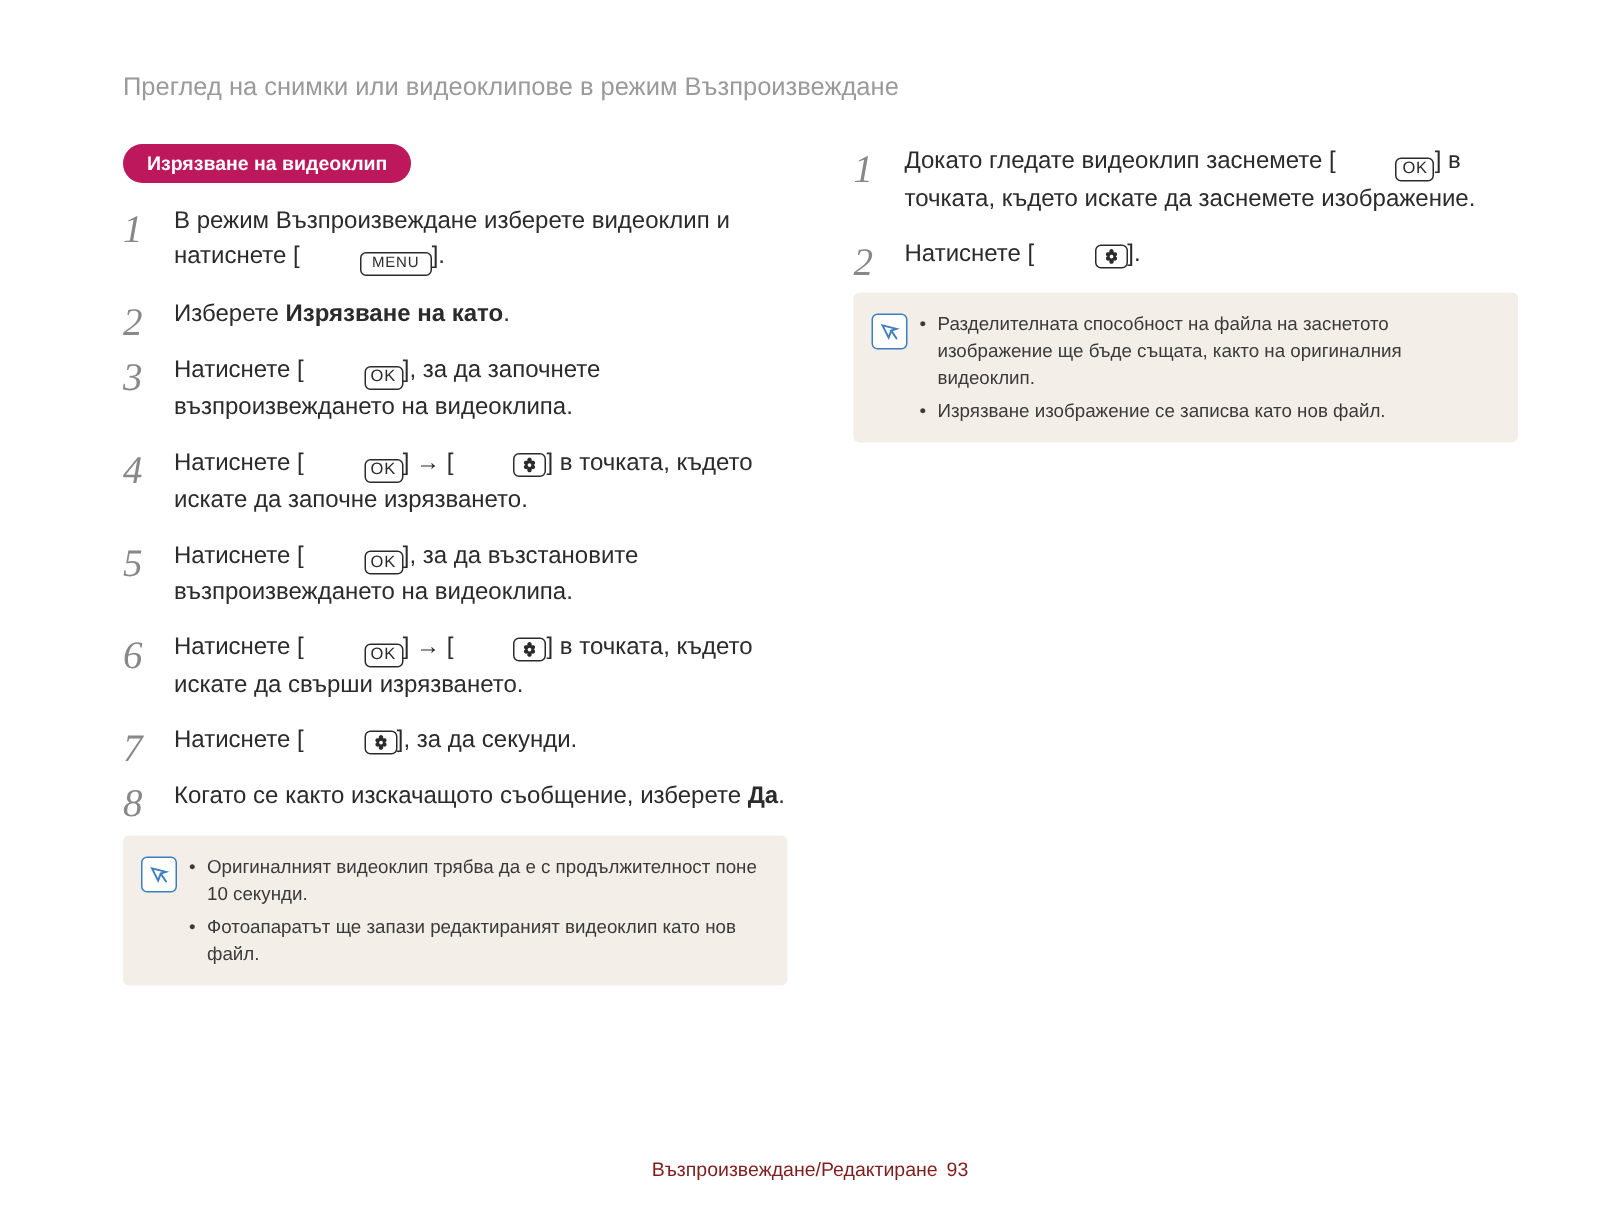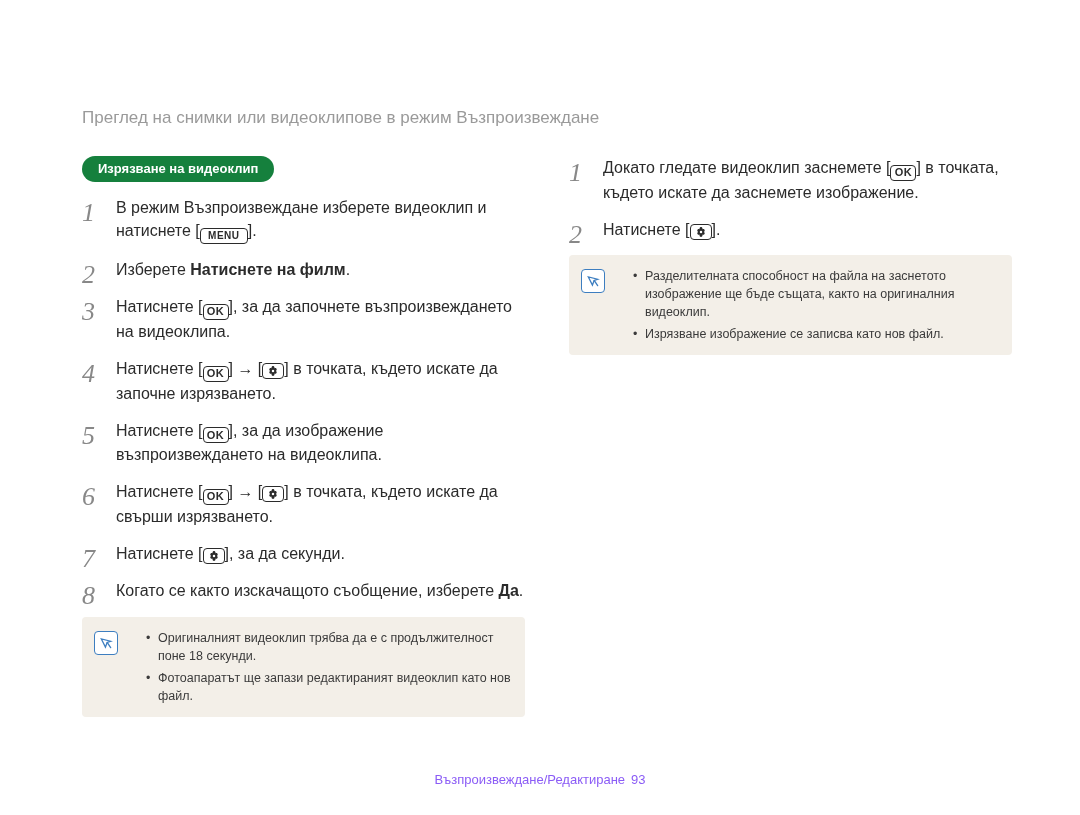--- a/index.html
+++ b/index.html
@@ -9,39 +9,39 @@
     height: 815px;
     background: #ffffff;
     font-family: Arial, "Helvetica Neue", Helvetica, sans-serif;
     color: #2b2b2b;
     -webkit-font-smoothing: antialiased;
   }
   .page {
     box-sizing: border-box;
     width: 1080px;
     height: 815px;
-    padding: 108px 68px 0 82px;
+    padding: 48px 68px 0 82px;
     position: relative;
   }
   .header {
     color: #9a9a9a;
     font-size: 17px;
     margin-bottom: 28px;
   }
   .columns {
     display: flex;
     gap: 44px;
   }
   .col {
     flex: 1 1 0;
     min-width: 0;
   }
   .pill {
     display: inline-block;
-    background: #15803d;
+    background: #be185d;
     color: #ffffff;
     font-size: 13px;
     font-weight: 700;
     border-radius: 999px;
     padding: 5px 16px 6px 16px;
     margin-bottom: 14px;
   }
   ol.steps {
     list-style: none;
     margin: 0;
@@ -75,36 +75,37 @@
     display: inline-flex;
     align-items: center;
     justify-content: center;
     border: 1.2px solid #2b2b2b;
     border-radius: 4px;
     padding: 0 3px;
     height: 16px;
     min-width: 26px;
     vertical-align: -3px;
     font-size: 11px;
-    font-weight: 700;
+    font-weight: 400;
     letter-spacing: 0.5px;
     line-height: 1;
     color: #2b2b2b;
     box-sizing: border-box;
+    margin-left: 40px;
   }
   .icon-box.menu { min-width: 48px; font-size: 10px; text-align: right; }
   .icon-box.flower { min-width: 22px; }
   .icon-box.flower svg { width: 12px; height: 12px; }
 
   .note {
     background: #f3efe8;
     border-radius: 4px;
     display: flex;
     padding: 12px 14px 12px 12px;
-    gap: 28px;
+    gap: 8px;
     margin-top: 10px;
   }
   .note-icon {
     flex: 0 0 auto;
     width: 22px;
     height: 22px;
     border-radius: 4px;
     background: #ffffff;
     border: 1.5px solid #3d7ec0;
     color: #3d7ec0;
@@ -135,55 +136,55 @@
     top: 0;
   }
 
   .footer {
     position: absolute;
     bottom: 28px;
     left: 0;
     width: 1080px;
     text-align: center;
     font-size: 13px;
-    color: #8b5cf6;
+    color: #7f1d1d;
   }
   .footer .num { margin-left: 6px; }
 </style>
 </head>
 <body>
 
 <div class="page">
 
   <div class="header">Преглед на снимки или видеоклипове в режим Възпроизвеждане</div>
 
   <div class="columns">
 
     <div class="col">
       <div class="pill">Изрязване на видеоклип</div>
 
       <ol class="steps">
         <li>
           <span>В режим Възпроизвеждане изберете видеоклип и натиснете [</span><span class="icon-box menu">MENU</span><span>].</span>
         </li>
         <li>
-          <span>Изберете </span><span class="bold">Натиснете на филм</span><span>.</span>
+          <span>Изберете </span><span class="bold">Изрязване на като</span><span>.</span>
         </li>
         <li>
           <span>Натиснете [</span><span class="icon-box">OK</span><span>], за да започнете възпроизвеждането на видеоклипа.</span>
         </li>
         <li>
           <span>Натиснете [</span><span class="icon-box">OK</span><span>] → [</span><span class="icon-box flower">
             <svg viewBox="0 0 24 24" fill="currentColor">
                 <path d="M12 2c1.5 0 3 1.3 3 3.2 0 .6-.1 1.1-.3 1.6 1-.7 2.4-.8 3.5-.1 1.3.8 1.6 2.7.8 4-.4.6-1 1-1.6 1.2.6.2 1.2.6 1.6 1.2.8 1.3.5 3.2-.8 4-1.1.7-2.5.6-3.5-.1.2.5.3 1 .3 1.6 0 1.9-1.5 3.2-3 3.2s-3-1.3-3-3.2c0-.6.1-1.1.3-1.6-1 .7-2.4.8-3.5.1-1.3-.8-1.6-2.7-.8-4 .4-.6 1-1 1.6-1.2-.6-.2-1.2-.6-1.6-1.2-.8-1.3-.5-3.2.8-4 1.1-.7 2.5-.6 3.5.1C9.1 6.3 9 5.8 9 5.2 9 3.3 10.5 2 12 2zm0 7.5A2.5 2.5 0 1 0 12 14.5 2.5 2.5 0 0 0 12 9.5z"></path>
               </svg>
           </span><span>] в точката, където искате да започне изрязването.</span>
         </li>
         <li>
-          <span>Натиснете [</span><span class="icon-box">OK</span><span>], за да изображение възпроизвеждането на видеоклипа.</span>
+          <span>Натиснете [</span><span class="icon-box">OK</span><span>], за да възстановите възпроизвеждането на видеоклипа.</span>
         </li>
         <li>
           <span>Натиснете [</span><span class="icon-box">OK</span><span>] → [</span><span class="icon-box flower">
             <svg viewBox="0 0 24 24" fill="currentColor">
                 <path d="M12 2c1.5 0 3 1.3 3 3.2 0 .6-.1 1.1-.3 1.6 1-.7 2.4-.8 3.5-.1 1.3.8 1.6 2.7.8 4-.4.6-1 1-1.6 1.2.6.2 1.2.6 1.6 1.2.8 1.3.5 3.2-.8 4-1.1.7-2.5.6-3.5-.1.2.5.3 1 .3 1.6 0 1.9-1.5 3.2-3 3.2s-3-1.3-3-3.2c0-.6.1-1.1.3-1.6-1 .7-2.4.8-3.5.1-1.3-.8-1.6-2.7-.8-4 .4-.6 1-1 1.6-1.2-.6-.2-1.2-.6-1.6-1.2-.8-1.3-.5-3.2.8-4 1.1-.7 2.5-.6 3.5.1C9.1 6.3 9 5.8 9 5.2 9 3.3 10.5 2 12 2zm0 7.5A2.5 2.5 0 1 0 12 14.5 2.5 2.5 0 0 0 12 9.5z"></path>
               </svg>
           </span><span>] в точката, където искате да свърши изрязването.</span>
         </li>
         <li>
           <span>Натиснете [</span><span class="icon-box flower">
@@ -198,21 +199,21 @@
       </ol>
 
       <div class="note">
         <div class="note-icon">
           <svg viewBox="0 0 24 24" fill="none" stroke="currentColor" stroke-width="2.2" stroke-linecap="round">
             <path d="M4 5l7 14 3-8 6-2z" fill="none"></path>
             <path d="M14 11l6 9"></path>
           </svg>
         </div>
         <ul>
-          <li>Оригиналният видеоклип трябва да е с продължителност поне 18 секунди.</li>
+          <li>Оригиналният видеоклип трябва да е с продължителност поне 10 секунди.</li>
           <li>Фотоапаратът ще запази редактираният видеоклип като нов файл.</li>
         </ul>
       </div>
     </div>
 
     <div class="col">
 
       <ol class="steps">
         <li>
           <span>Докато гледате видеоклип заснемете [</span><span class="icon-box">OK</span><span>] в точката, където искате да заснемете изображение.</span>

